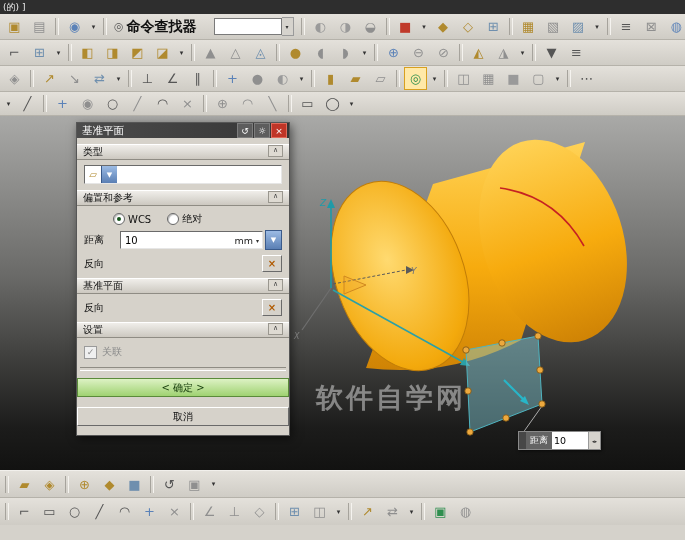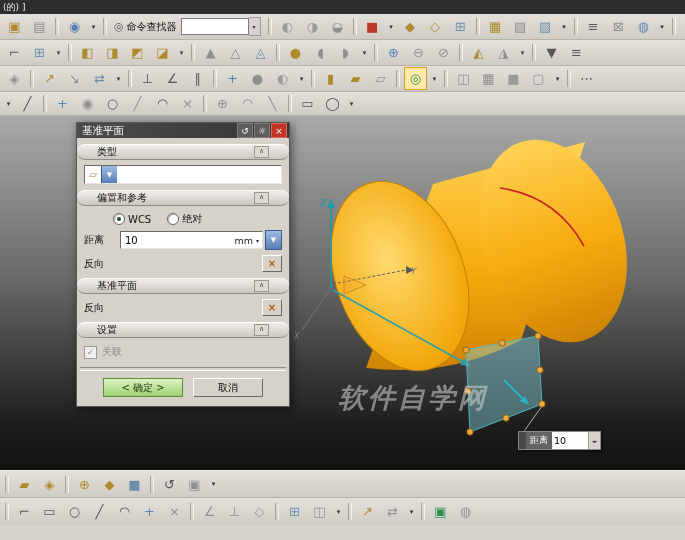--- a/index.html
+++ b/index.html
@@ -13,43 +13,43 @@
   .trow{background:linear-gradient(#e4e1db,#cfccc5);border-bottom:1px solid #b5b2aa;display:flex;align-items:center;padding-left:2px;}
   .r1,.r2,.r3{height:25px;}
   .r4{height:23px;}
   .tbtn{width:21px;height:21px;display:flex;align-items:center;justify-content:center;margin:0 1px;font-size:13px;border:1px solid transparent;cursor:default;}
   .tbtn.dd{width:9px;font-size:7px;}
   .tbtn.hl{background:#ffe9a8;border:1px solid #d8a020;}
   .tsep{width:2px;height:17px;border-left:1px solid #a6a39c;border-right:1px solid #f5f3ef;margin:0 3px;}
   
   .cf{display:flex;align-items:center;margin:0 4px;}
   .cf-icon{font-size:11px;color:#555;margin-right:3px;}
-  .cf-label{font-size:10px;color:#111;margin-right:4px;white-space:nowrap;}
+  .cf-label{font-size:14px;color:#111;margin-right:17px;white-space:nowrap;font-weight:bold;}
   .cf-input{width:62px;height:15px;border:1px solid #7a7a7a;font-size:10px;padding:0 2px;background:#fff;font-family:inherit;}
   .cf-dd{width:11px;height:17px;background:#d6d3cd;border:1px solid #9a9a9a;border-left:none;font-size:6px;display:flex;align-items:center;justify-content:center;color:#333;}
   
   .viewport{position:relative;height:354px;overflow:hidden;
     background:linear-gradient(180deg,#a9a9a7 0%,#8d8d8b 20%,#6a6a68 45%,#3c3c3a 70%,#1c1c1b 88%,#121211 100%);}
   .viewport svg{position:absolute;left:0;top:0;}
-  .watermark{position:absolute;left:316px;top:264px;width:172px;text-align:right;z-index:2;pointer-events:none;font-style:italic;}
+  .watermark{position:absolute;left:316px;top:264px;width:172px;text-align:left;z-index:2;pointer-events:none;}
   .wm-title{font-size:27px;font-weight:bold;letter-spacing:3px;color:rgba(212,212,212,.55);}
   .wm-sub{font-size:8px;letter-spacing:2px;margin-top:2px;color:rgba(212,212,212,.5);}
   
   .distbox{position:absolute;left:518px;top:315px;height:17px;display:flex;align-items:stretch;border:1px solid #8a8a8a;background:#fff;box-shadow:1px 1px 3px rgba(0,0,0,.6);z-index:4;}
   .db-handle{width:7px;background:#474747;}
   .db-label{background:#646464;color:#fff;font-size:9px;display:flex;align-items:center;padding:0 4px;white-space:nowrap;}
   .db-input{width:32px;border:none;font-size:9.5px;padding:0 2px;font-family:inherit;}
   .db-spin{width:11px;background:#d6d3cd;border-left:1px solid #9a9a9a;display:flex;align-items:center;justify-content:center;font-size:5px;color:#333;}
   
   .dialog{position:absolute;left:76px;top:6px;width:212px;background:#d6d2ca;border:1px solid #565656;box-shadow:2px 3px 9px rgba(0,0,0,.5);z-index:5;font-size:10px;color:#111;}
   .dlg-title{height:15px;background:linear-gradient(90deg,#4c4c4c,#353535);color:#fff;display:flex;align-items:center;padding:0 2px 0 5px;font-size:10.5px;}
   .dlg-title-text{flex:1;}
   .dlg-tbtn{width:14px;height:13px;display:flex;align-items:center;justify-content:center;font-size:9px;margin-left:1px;background:#5d5d5d;color:#fff;border:1px solid #7d7d7d;cursor:default;}
   .dlg-tbtn.close{background:#c03527;border-color:#e06a5a;}
-  .sec-h{height:14px;margin-top:6px;background:linear-gradient(#f0eeea,#ccc8c0);border-top:1px solid #fff;border-bottom:1px solid #8f8c84;display:flex;align-items:center;justify-content:space-between;padding:0 20px;border-radius:8px;}
+  .sec-h{height:14px;margin-top:6px;background:linear-gradient(#f0eeea,#ccc8c0);border-top:1px solid #fff;border-bottom:1px solid #8f8c84;display:flex;align-items:flex-start;justify-content:space-between;padding:0 6px;}
   .sec-h:first-of-type{margin-top:8px;}
   .chev{width:13px;height:10px;border:1px solid #9a978f;background:#dedad2;font-size:7px;line-height:9px;text-align:center;color:#444;}
   .dd-field{margin:5px 7px;height:17px;background:#fff;border:1px solid;border-color:#6a6a6a #e6e6e6 #e6e6e6 #6a6a6a;display:flex;align-items:center;}
   .dd-icon{width:16px;text-align:center;color:#b08a2e;font-size:10px;}
   .dd-text{flex:1;font-size:10px;}
   .dd-btn{width:15px;height:100%;background:linear-gradient(#9cbbe4,#5a7fb4);border-left:1px solid #3a5a8a;color:#fff;font-size:7px;display:flex;align-items:center;justify-content:center;}
   .radio-row{display:flex;align-items:center;gap:16px;margin:6px 6px 4px 36px;}
   .radio{display:flex;align-items:center;gap:3px;}
   .rdot{width:10px;height:10px;border-radius:50%;background:#fff;border:1px solid #666;box-shadow:inset 1px 1px 1px #bbb;position:relative;}
   .rdot.sel::after{content:"";position:absolute;left:2.5px;top:2.5px;width:4px;height:4px;border-radius:50%;background:#17551c;}
@@ -58,21 +58,21 @@
   .dist-field{flex:1;height:16px;background:#fff;border:1px solid;border-color:#6a6a6a #e6e6e6 #e6e6e6 #6a6a6a;display:flex;align-items:center;padding:0 2px;}
   .dist-input{flex:1;width:28px;border:none;font-size:10px;font-family:inherit;}
   .dist-unit{color:#222;font-size:9.5px;margin-right:3px;}
   .dist-ddk{font-size:6px;color:#333;margin-right:1px;}
   .spin-btn{width:15px;height:18px;margin-left:2px;background:linear-gradient(#9cbbe4,#5a7fb4);border:1px solid #3a5a8a;color:#fff;font-size:7px;display:flex;align-items:center;justify-content:center;}
   .rev-row{display:flex;align-items:center;justify-content:space-between;margin:5px 7px;}
   .rev-btn{width:18px;height:15px;background:#d6d2ca;border:1px solid;border-color:#fff #6a6a6a #6a6a6a #fff;display:flex;align-items:center;justify-content:center;font-size:10px;color:#b05a00;font-weight:bold;}
   .chk-row{display:flex;align-items:center;gap:5px;margin:7px 7px;color:#8a8a8a;}
   .chk{width:11px;height:11px;background:#efefef;border:1px solid #9a9a9a;font-size:9px;line-height:10px;text-align:center;color:#8a8a8a;}
   .dlg-sep{height:2px;border-top:1px solid #8f8c84;border-bottom:1px solid #fff;margin:8px 3px 0;}
-  .btn-row{display:flex;justify-content:center;gap:10px;padding:7px 0 9px;}
+  .btn-row{display:flex;justify-content:center;gap:10px;padding:7px 0 9px;flex-direction:column;}
   .btn{height:17px;font-size:10px;display:flex;align-items:center;justify-content:center;padding:0 8px;cursor:default;}
   .btn.ok{background:linear-gradient(#ddf2c4,#9fd271);border:1px solid #5a8a3a;color:#143a0a;min-width:62px;}
   .btn.cancel{background:#d6d2ca;border:1px solid;border-color:#fff #6a6a6a #6a6a6a #fff;min-width:52px;}
   
   .brow{background:linear-gradient(#e4e1db,#cfccc5);display:flex;align-items:center;padding-left:2px;}
   .b1{height:26px;border-top:1px solid #f2f0ec;border-bottom:1px solid #b5b2aa;}
   .b2{height:27px;}
 </style>
 </head>
 <body>

